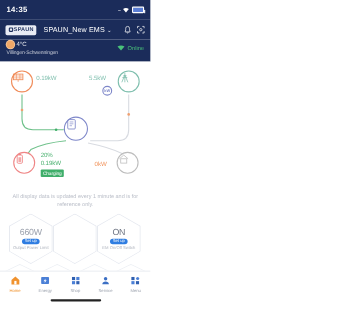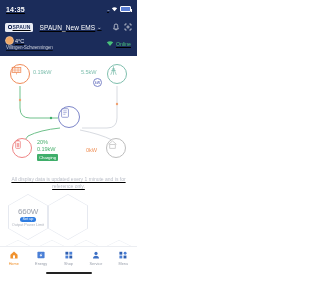--- a/index.html
+++ b/index.html
@@ -2,21 +2,21 @@
 <html><head>
 <meta charset="utf-8">
 <style>
   * { margin:0; padding:0; box-sizing:border-box; }
   html,body{
     width:137px; height:296px;
     background:#ffffff;
     font-family:"Liberation Sans", sans-serif;
     overflow:hidden;
   }
-  #app{ position:relative; width:137px; height:276px; background:#fff; overflow:hidden;text-decoration:underline; }
+  #app{ position:relative; width:137px; height:276px; background:#fff; overflow:hidden; }
 
   
   .statusbar{
     height:18px; background:#1b2c5a; color:#fff;
     display:flex; align-items:center; justify-content:space-between;
     padding:0 6px;
   }
   .sb-time{ font-size:7px; font-weight:bold; letter-spacing:.2px; }
   .sb-right{ display:flex; align-items:center; gap:2px; }
   .sb-dots{ font-size:6px; opacity:.85; letter-spacing:-1px; }
@@ -278,20 +278,27 @@
     <div class="hex-b hx1">
       <div class="hex-in">
         <span class="hex-val">660W</span>
         <span class="setup">Set up</span>
         <span class="hex-cap">Output Power Limit</span>
       </div>
     </div>
     <div class="hex-b hx2">
       <div class="hex-in"></div>
     </div>
+    <div class="hex-b hx3">
+      <div class="hex-in">
+        <span class="hex-val on">ON</span>
+        <span class="setup">Set up</span>
+        <span class="hex-cap">EM On/Off Switch</span>
+      </div>
+    </div>
   </div>
 
   <div class="statsrow">
     <div class="shex s1">
       <div class="shex-in">
         <span class="sv" style="color:#f0923a">0.1</span>
         <span class="su" style="color:#f0923a">kWh</span>
         <span class="sc">Generation Today</span>
       </div>
     </div>

